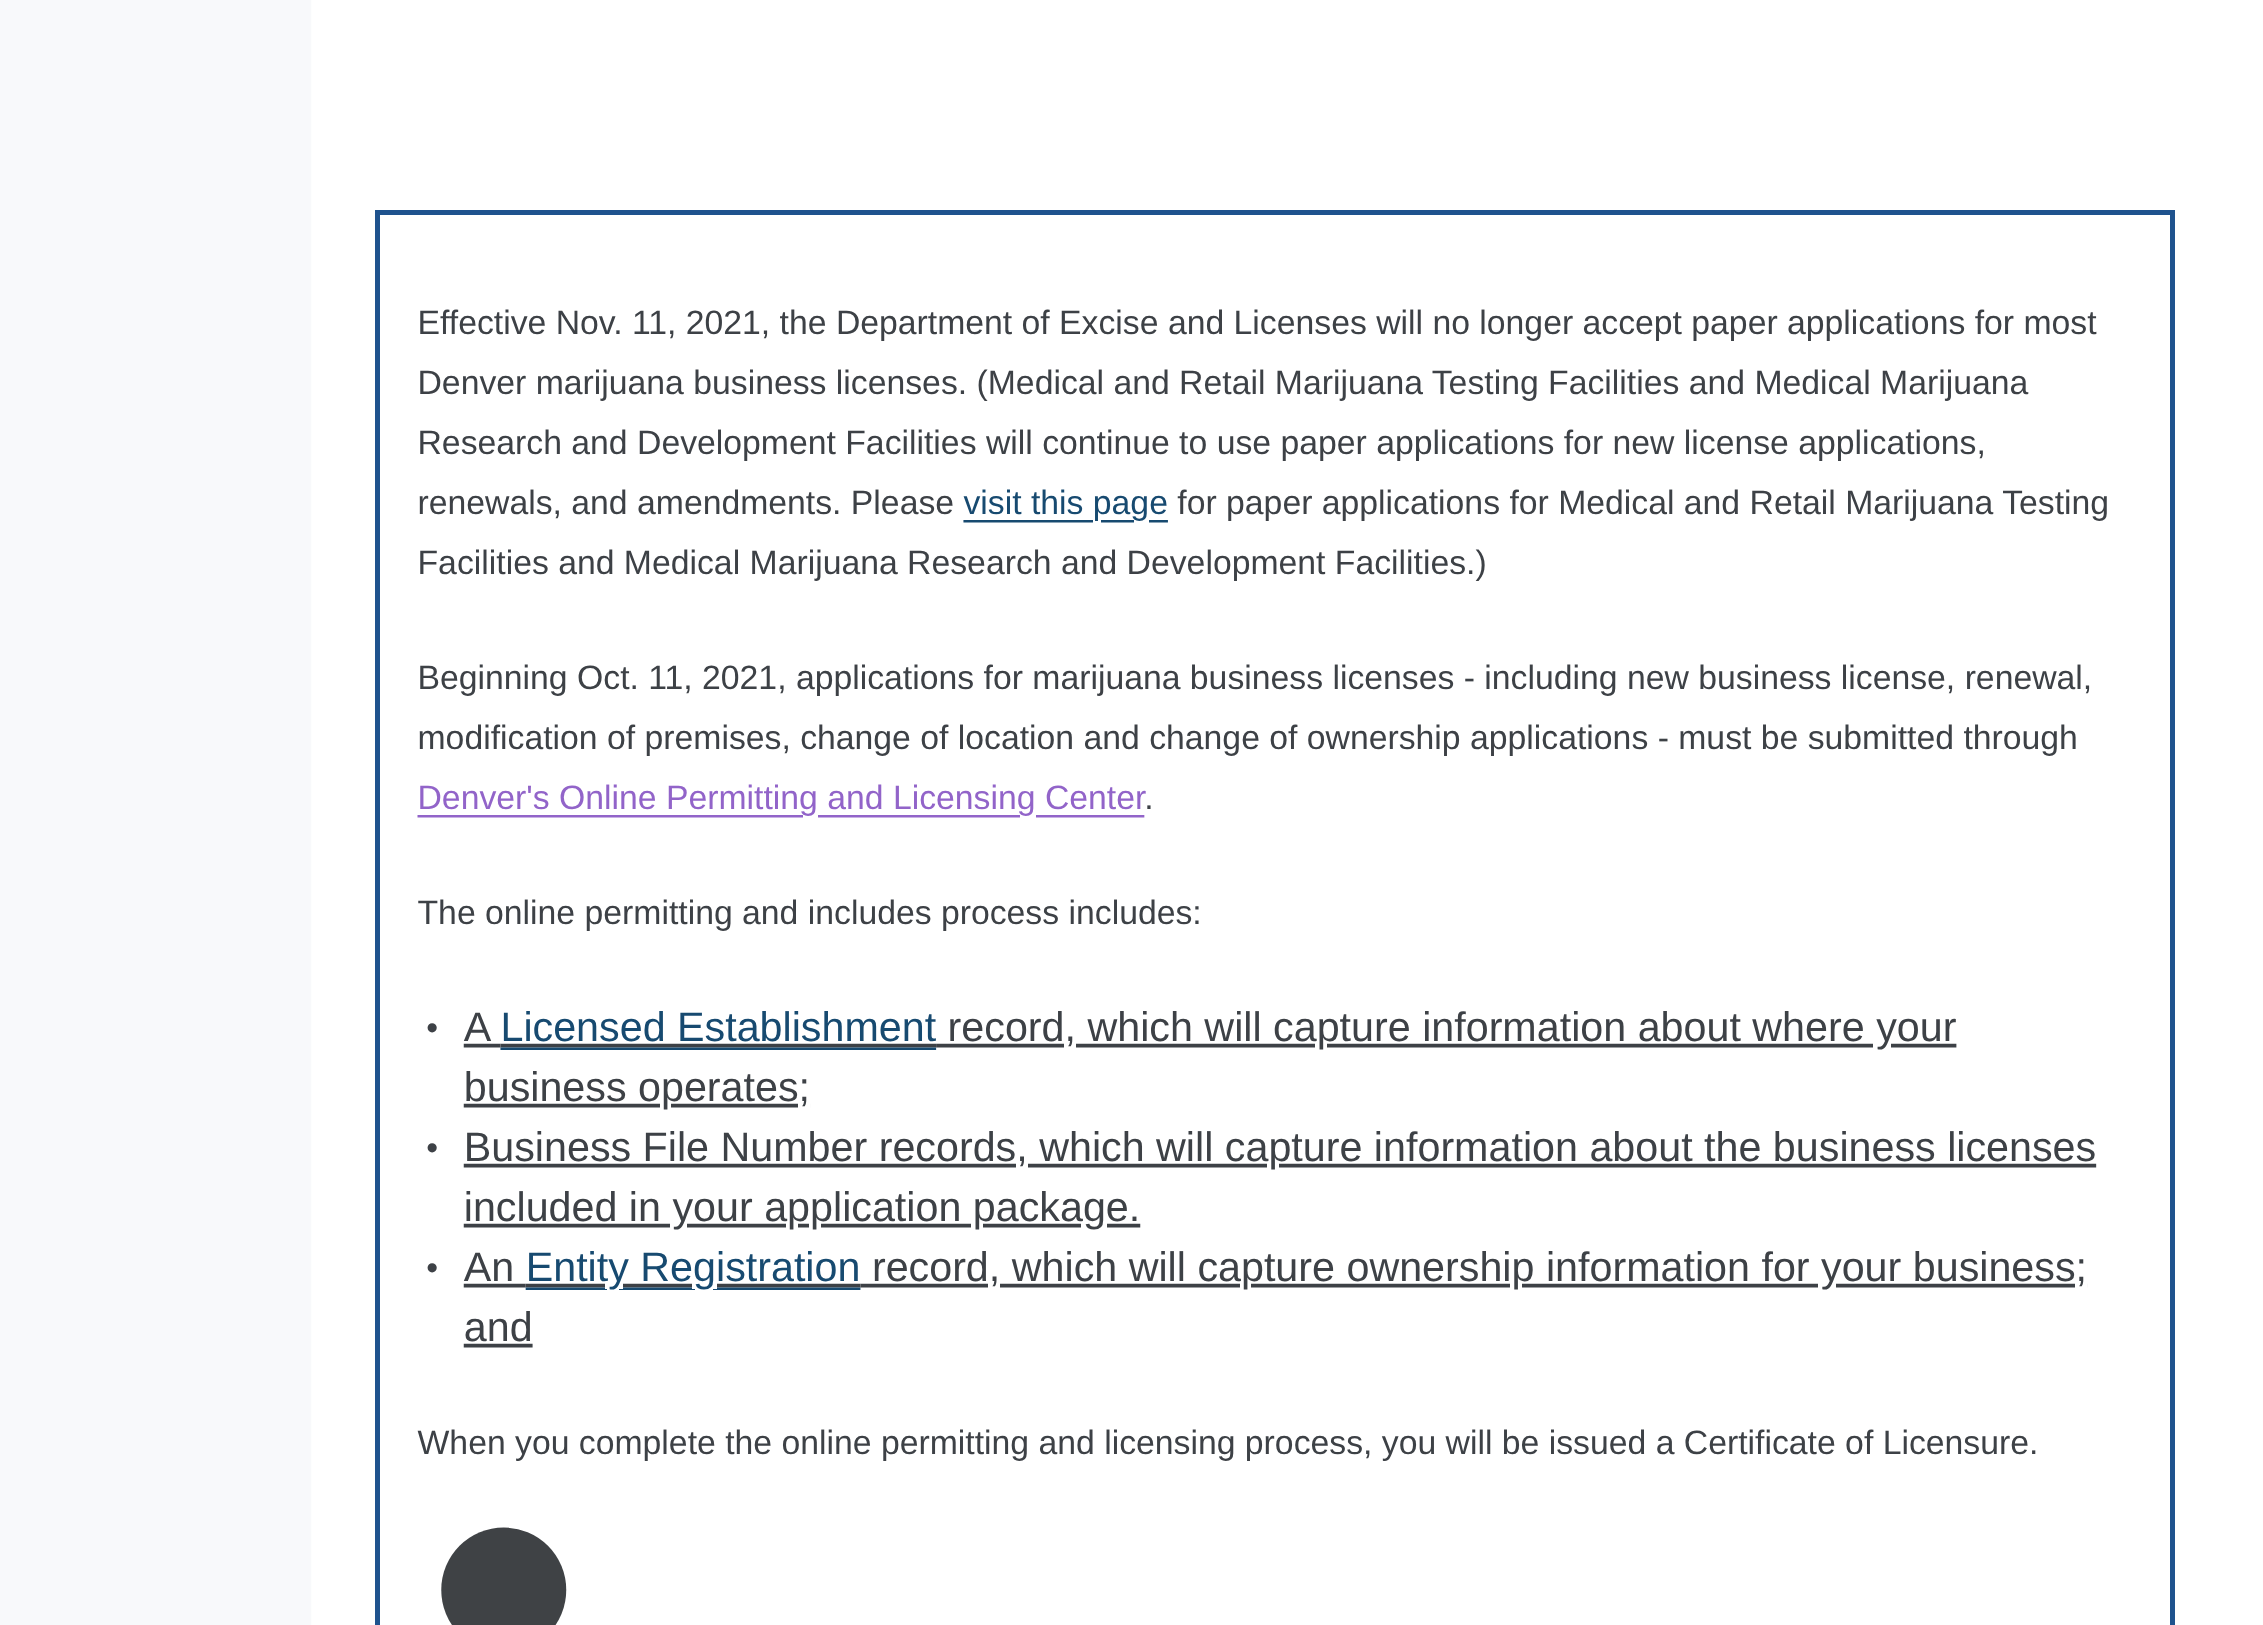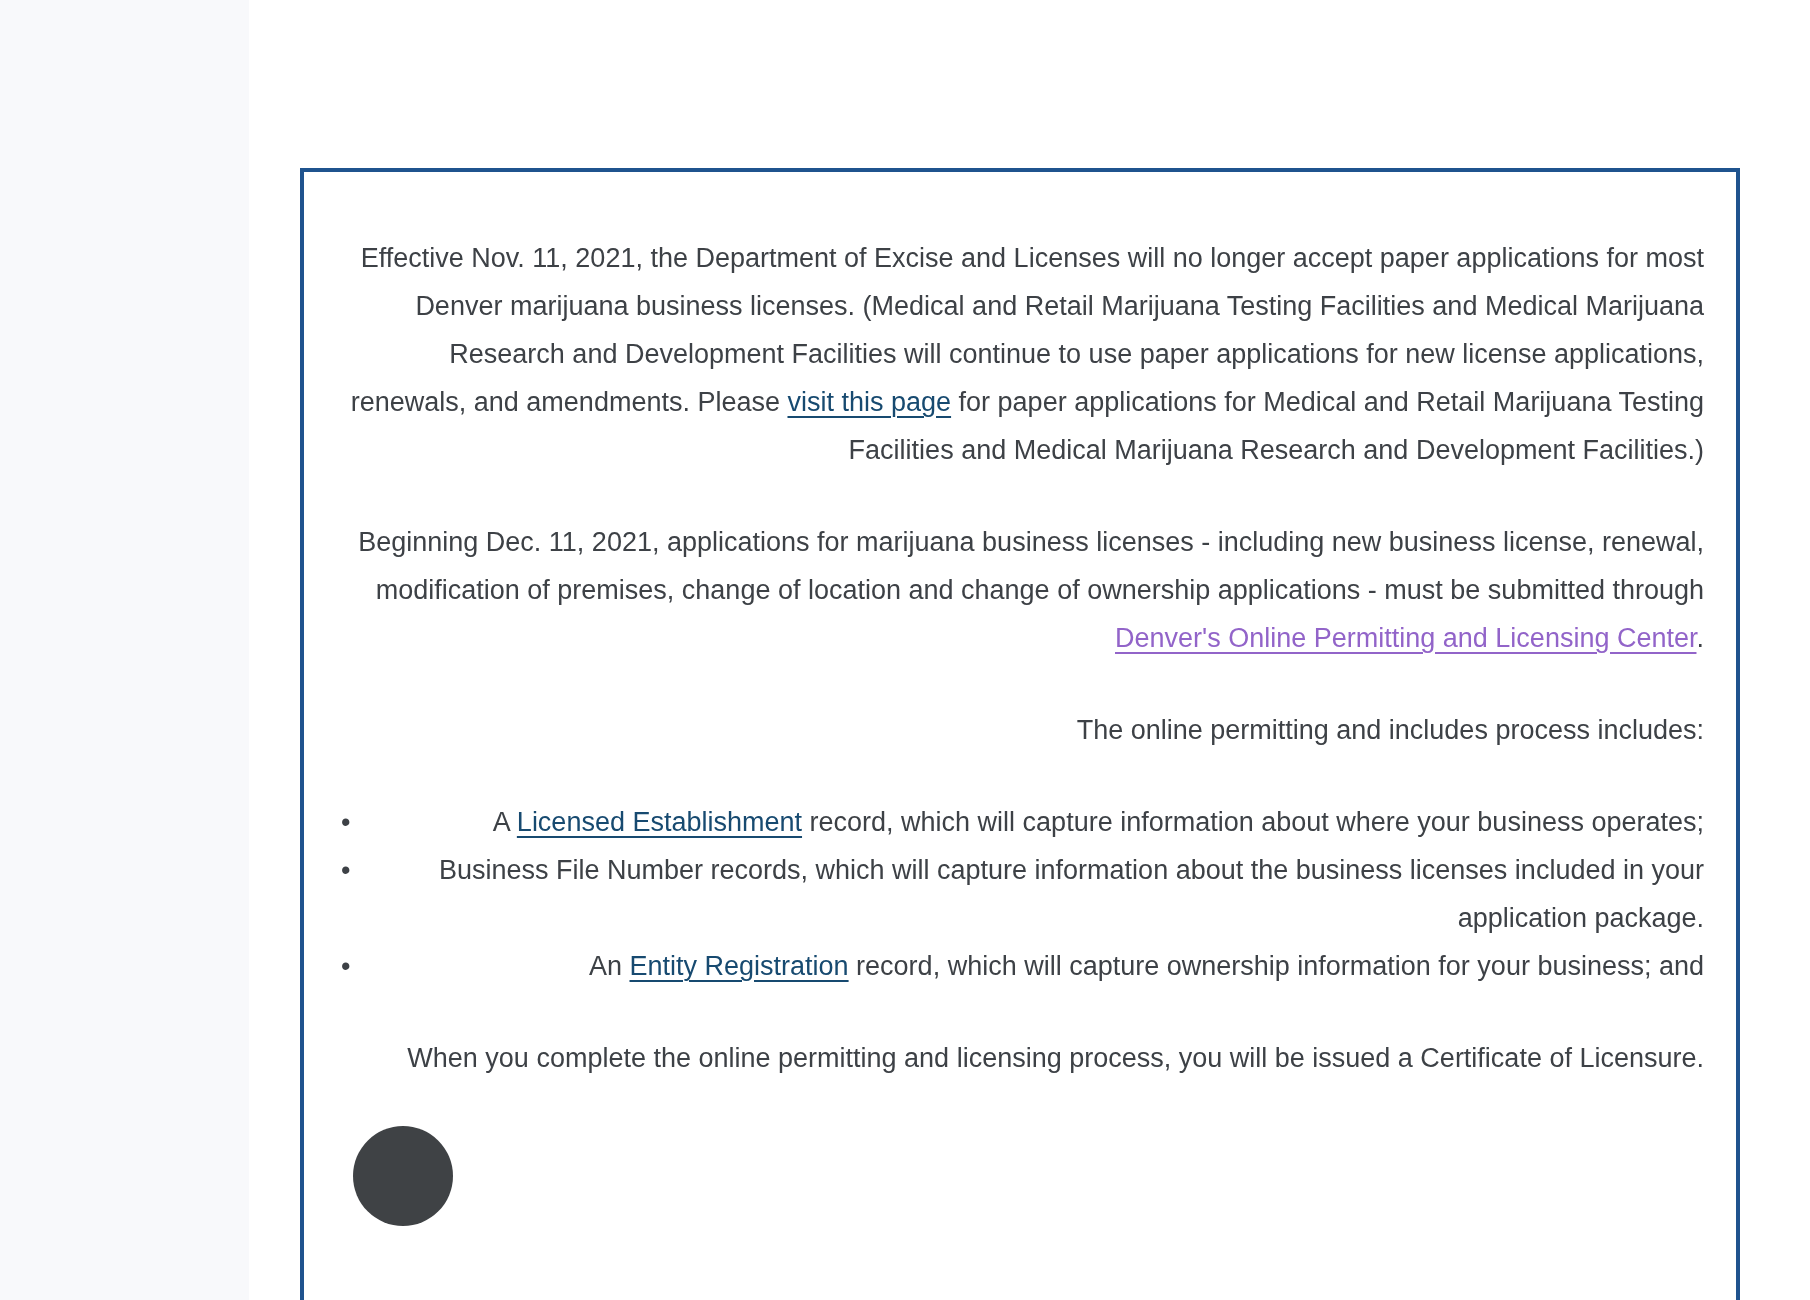--- a/index.html
+++ b/index.html
@@ -1,15 +1,15 @@
 <!DOCTYPE html>
 <html><head>
 <meta charset="utf-8">
 <style>
-  * { box-sizing: border-box; text-align: right; }
+  * { box-sizing: border-box; }
   html, body {
     margin: 0;
     padding: 0;
     width: 1810px;
     height: 1300px;
     overflow: hidden;
     background: #ffffff;
     font-family: "Liberation Sans", sans-serif;
   }
   .page { position: relative; width: 1810px; height: 1300px; }
@@ -39,23 +39,24 @@
     color: #3d4146;
   }
 
   .notice-box ul {
     list-style: none;
     margin: 36px 0 44px 0;
     padding: 0 0 0 37px;
   }
   .notice-box li {
     position: relative;
-    font-size: 27px;
+    font-size: 33px;
     line-height: 48px;
     color: #3d4146;
+    text-decoration: underline;
   }
   .notice-box li::before {
     content: "\2022";
     position: absolute;
     left: -30px;
     top: 0;
     font-size: 27px;
     color: #3d4146;
   }
 
@@ -83,21 +84,21 @@
 
 <div class="page">
 
   <aside class="sidebar"></aside>
 
   <main>
     <section class="notice-box">
 
       <p><span>Effective Nov. 11, 2021, the Department of Excise and Licenses will no longer accept paper applications for most Denver marijuana business licenses. (Medical and Retail Marijuana Testing Facilities and Medical Marijuana Research and Development Facilities will continue to use paper applications for new license applications, renewals, and amendments. Please </span><a href="#" class="lnk">visit this page</a><span> for paper applications for Medical and Retail Marijuana Testing Facilities and Medical Marijuana Research and Development Facilities.)</span></p>
 
-      <p><span>Beginning Dec. 11, 2021, applications for marijuana business licenses - including new business license, renewal, modification of premises, change of location and change of ownership applications - must be submitted through </span><a href="#" class="lnk lnk--visited">Denver's Online Permitting and Licensing Center</a><span>.</span></p>
+      <p><span>Beginning Oct. 11, 2021, applications for marijuana business licenses - including new business license, renewal, modification of premises, change of location and change of ownership applications - must be submitted through </span><a href="#" class="lnk lnk--visited">Denver's Online Permitting and Licensing Center</a><span>.</span></p>
 
       <p>The online permitting and includes process includes:</p>
 
       <ul>
         <li><span>A </span><a href="#" class="lnk">Licensed Establishment</a><span> record, which will capture information about where your business operates;</span></li>
 
         <li><span>Business File Number records, which will capture information about the business licenses included in your application package.</span></li>
 
         <li><span>An </span><a href="#" class="lnk">Entity Registration</a><span> record, which will capture ownership information for your business; and</span></li>
       </ul>

